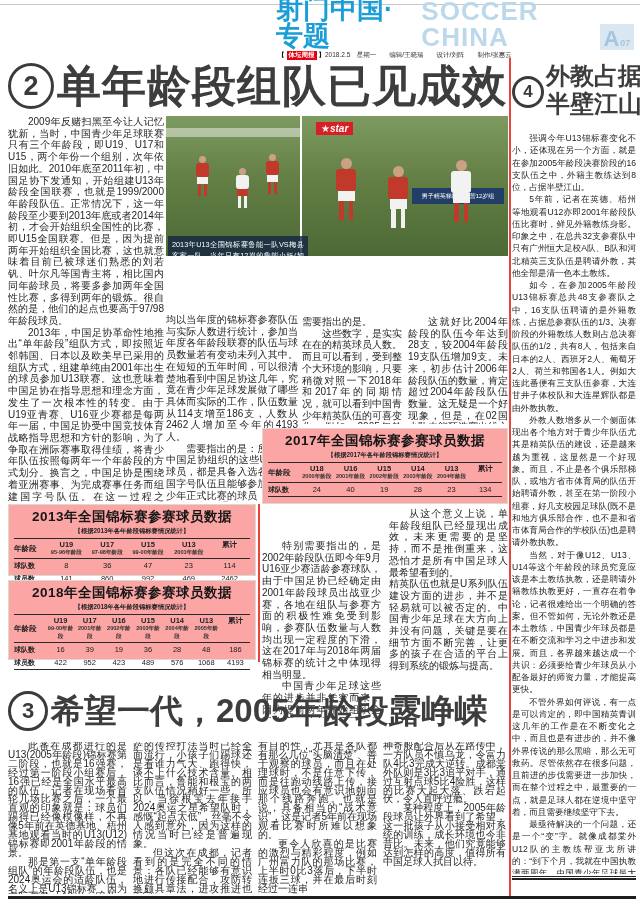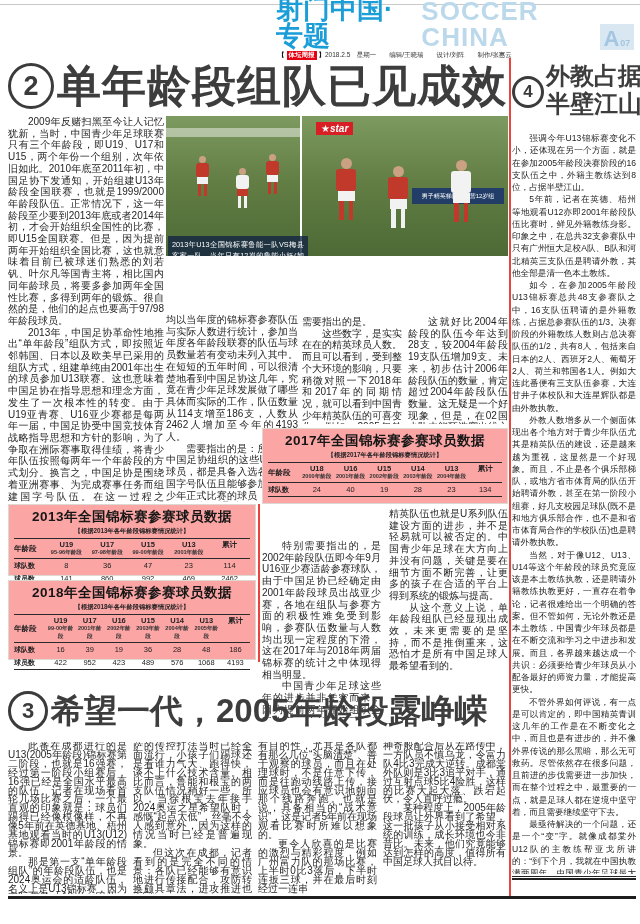--- a/index.html
+++ b/index.html
@@ -233,22 +233,22 @@
           <div class="td">134</div>
         </div>
       </div>
   </div>
 
   <div class="abs body-col" style="left:262px;top:508px;width:119px;height:178px;margin-top:32px;">
       <p class="para">特别需要指出的，是2002年龄段队伍即今年9月U16亚少赛适龄参赛球队，由于中国足协已经确定由2001年龄段球员出战亚少赛，各地在组队与参赛方面的积极性难免受到影响，参赛队伍数量与人数均出现一定程度的下滑，这在2017年与2018年两届锦标赛的统计之中体现得相当明显。</p>
       <p class="para">中国青少年足球这些年的进步并非凭空而来，因为提前两年开始组织全国比赛，让外界看到了精英青训一步一个脚印的积累。</p>
     </div>
   <div class="abs body-col" style="left:389px;top:508px;width:119px;height:178px;">
+      <p class="para">从这个意义上说，单年龄段组队已经显现出成效，未来更需要的是坚持，而不是推倒重来，这恐怕才是所有中国足球人最希望看到的。</p>
       <p class="para noind">精英队伍也就是U系列队伍建设方面的进步，并不是轻易就可以被否定的。中国青少年足球在大方向上并没有问题，关键是要在细节方面不断完善，让更多的孩子在合适的平台上得到系统的锻炼与提高。</p>
-      <p class="para">从这个意义上说，单年龄段组队已经显现出成效，未来更需要的是坚持，而不是推倒重来，这恐怕才是所有中国足球人最希望看到的。</p>
     </div>
 
   <div class="abs tbl" style="left:8px;top:504px;width:248px;height:72px;">
     <div class="tbl-title">2013年全国锦标赛参赛球员数据</div>
     <div class="tbl-sub">【根据2013年各年龄段锦标赛情况统计】</div>
     <div class="headrow">
         <div class="th">
           <div class="th-top">年龄段</div>
         </div>
         <div class="th">

